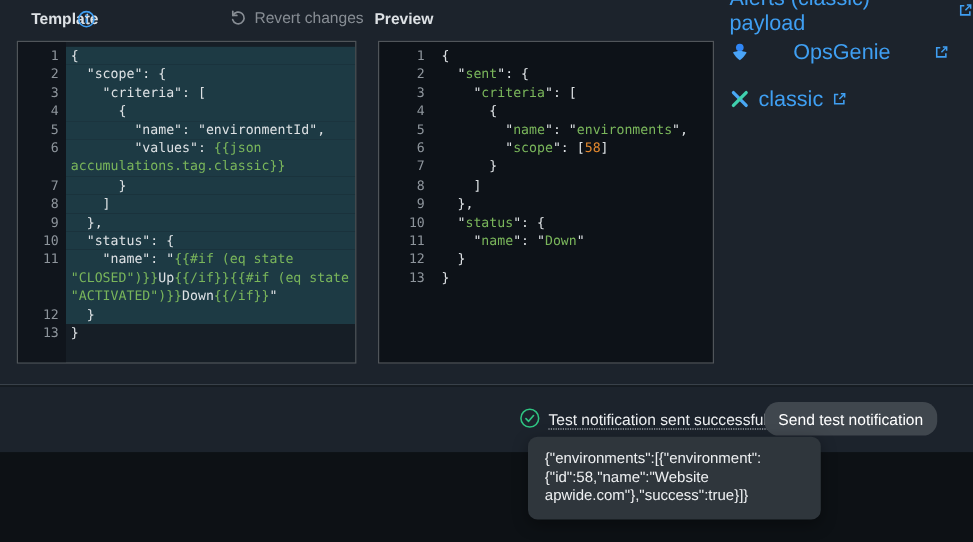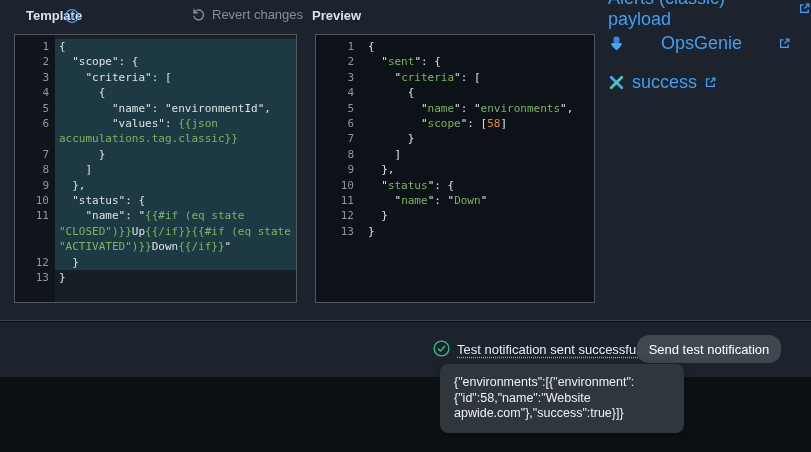--- a/index.html
+++ b/index.html
@@ -223,21 +223,21 @@
         <path d="M11.5 2.5L7 7" stroke="#3f9ff2" stroke-width="1.4"></path>
       </svg>
     </div>
 
 
     <div class="link-row" id="link-xmatters">
       <svg class="brand-ic" viewBox="0 0 16 16">
         <path d="M3 3 L13 13" stroke="#49a7f3" stroke-width="2.6" stroke-linecap="round"></path>
         <path d="M13 3 L3 13" stroke="#3fd0ae" stroke-width="2.6" stroke-linecap="round"></path>
       </svg>
-      <span>success</span>
+      <span>classic</span>
       <svg class="ext-ic" viewBox="0 0 14 14">
         <path d="M6 3H2.8v8.2H11V8" fill="none" stroke="#3f9ff2" stroke-width="1.4"></path>
         <path d="M8.3 2.3h3.4v3.4" fill="none" stroke="#3f9ff2" stroke-width="1.4"></path>
         <path d="M11.5 2.5L7 7" stroke="#3f9ff2" stroke-width="1.4"></path>
       </svg>
     </div>
   </div>
 
   <div class="footer-bar"></div>
   <div class="bottom-area"></div>

